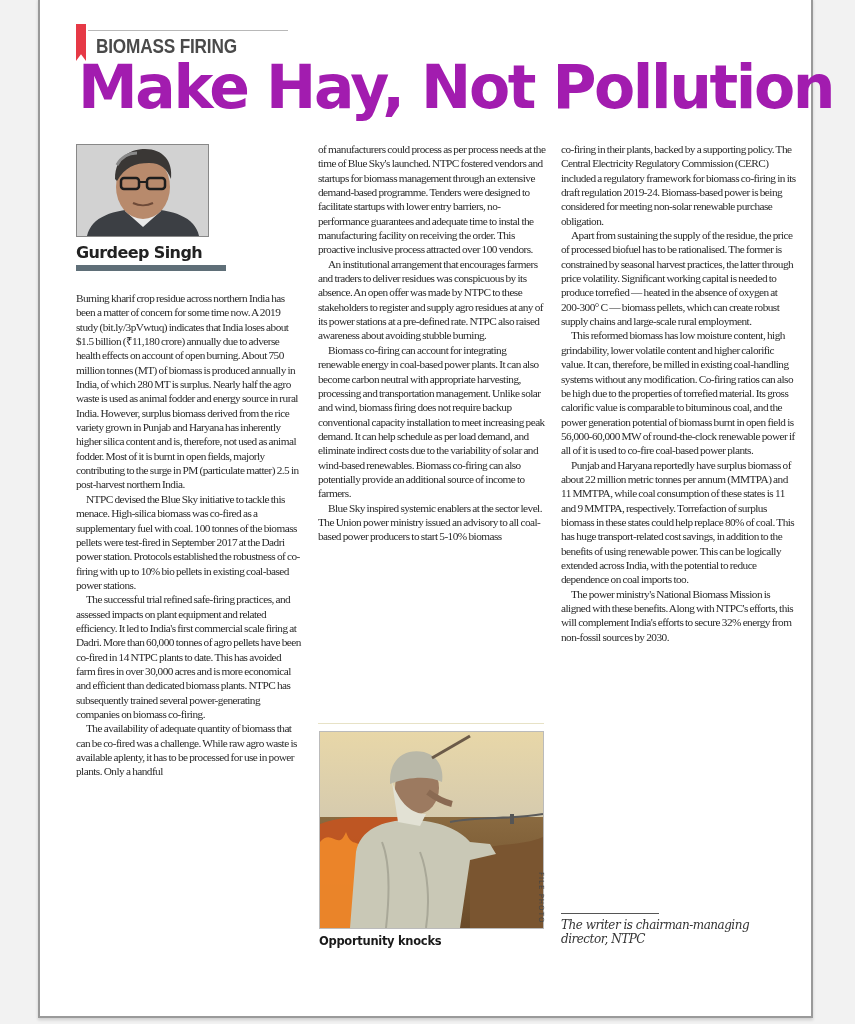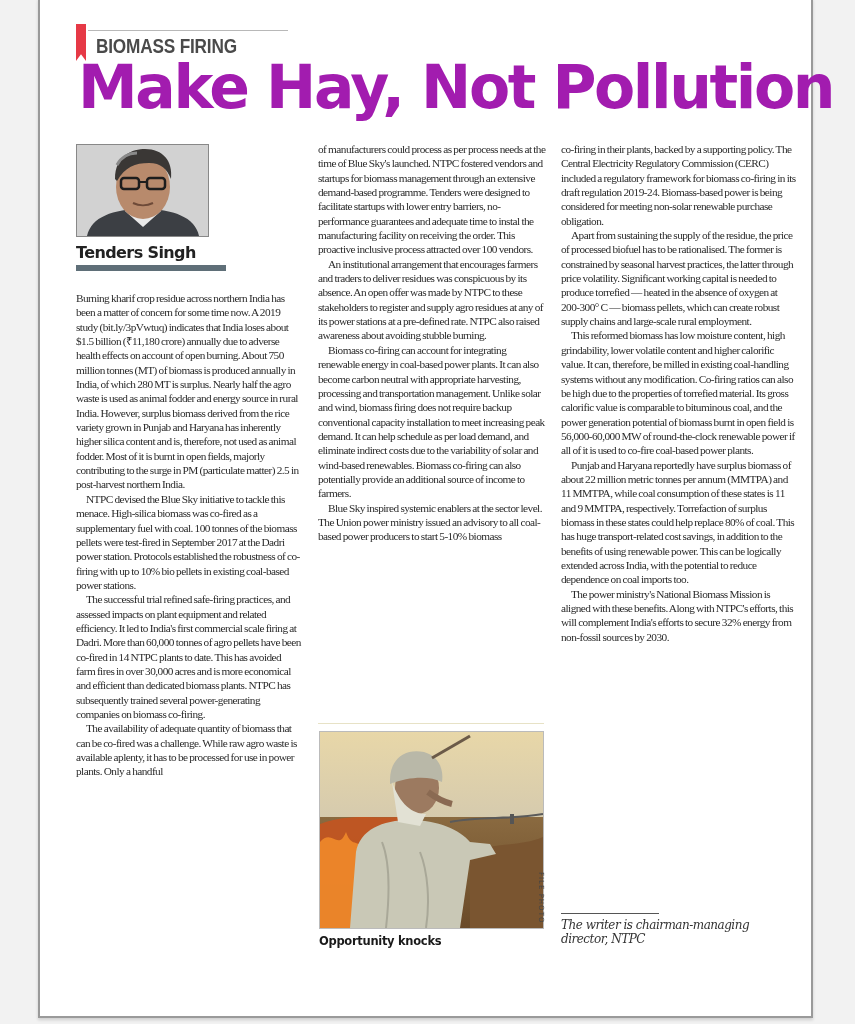--- a/index.html
+++ b/index.html
@@ -103,21 +103,21 @@
     <path d="M48 66 L66 82 L84 66 Z" fill="#e9e9e9"></path>
     <ellipse cx="66" cy="42" rx="27" ry="32" fill="#b88a6c"></ellipse>
     <path d="M38 34 C38 10 56 4 68 4 C86 4 96 16 94 34 C90 24 84 18 72 18 C58 18 48 22 40 36 Z" fill="#3a3735"></path>
     <path d="M40 20 C44 12 52 8 60 8" stroke="#8a8a8a" stroke-width="3" fill="none"></path>
     <rect x="44" y="33" width="18" height="11" rx="3" fill="none" stroke="#1d1d1d" stroke-width="2.5"></rect>
     <rect x="70" y="33" width="18" height="11" rx="3" fill="none" stroke="#1d1d1d" stroke-width="2.5"></rect>
     <line x1="62" y1="37" x2="70" y2="37" stroke="#1d1d1d" stroke-width="2"></line>
     <path d="M56 58 C62 61 70 61 76 58" stroke="#6e4a38" stroke-width="2" fill="none"></path>
   </svg>
 </div>
-<div class="author-name">Tenders Singh</div>
+<div class="author-name">Gurdeep Singh</div>
 <div class="author-bar"></div>
 
 <div class="col col1">
   <p>Burning kharif crop residue across northern India has been a matter of concern for some time now. A 2019 study (bit.ly/3pVwtuq) indicates that India loses about $1.5 billion (₹11,180 crore) annually due to adverse health effects on account of open burning. About 750 million tonnes (MT) of biomass is produced annually in India, of which 280 MT is surplus. Nearly half the agro waste is used as animal fodder and energy source in rural India. However, surplus biomass derived from the rice variety grown in Punjab and Haryana has inherently higher silica content and is, therefore, not used as animal fodder. Most of it is burnt in open fields, majorly contributing to the surge in PM (particulate matter) 2.5 in post-harvest northern India.</p>
   <p>NTPC devised the Blue Sky initiative to tackle this menace. High-silica biomass was co-fired as a supplementary fuel with coal. 100 tonnes of the biomass pellets were test-fired in September 2017 at the Dadri power station. Protocols established the robustness of co-firing with up to 10% bio pellets in existing coal-based power stations.</p>
   <p>The successful trial refined safe-firing practices, and assessed impacts on plant equipment and related efficiency. It led to India's first commercial scale firing at Dadri. More than 60,000 tonnes of agro pellets have been co-fired in 14 NTPC plants to date. This has avoided farm fires in over 30,000 acres and is more economical and efficient than dedicated biomass plants. NTPC has subsequently trained several power-generating companies on biomass co-firing.</p>
   <p>The availability of adequate quantity of biomass that can be co-fired was a challenge. While raw agro waste is available aplenty, it has to be processed for use in power plants. Only a handful</p>
 </div>
 
 <div class="col col2">

